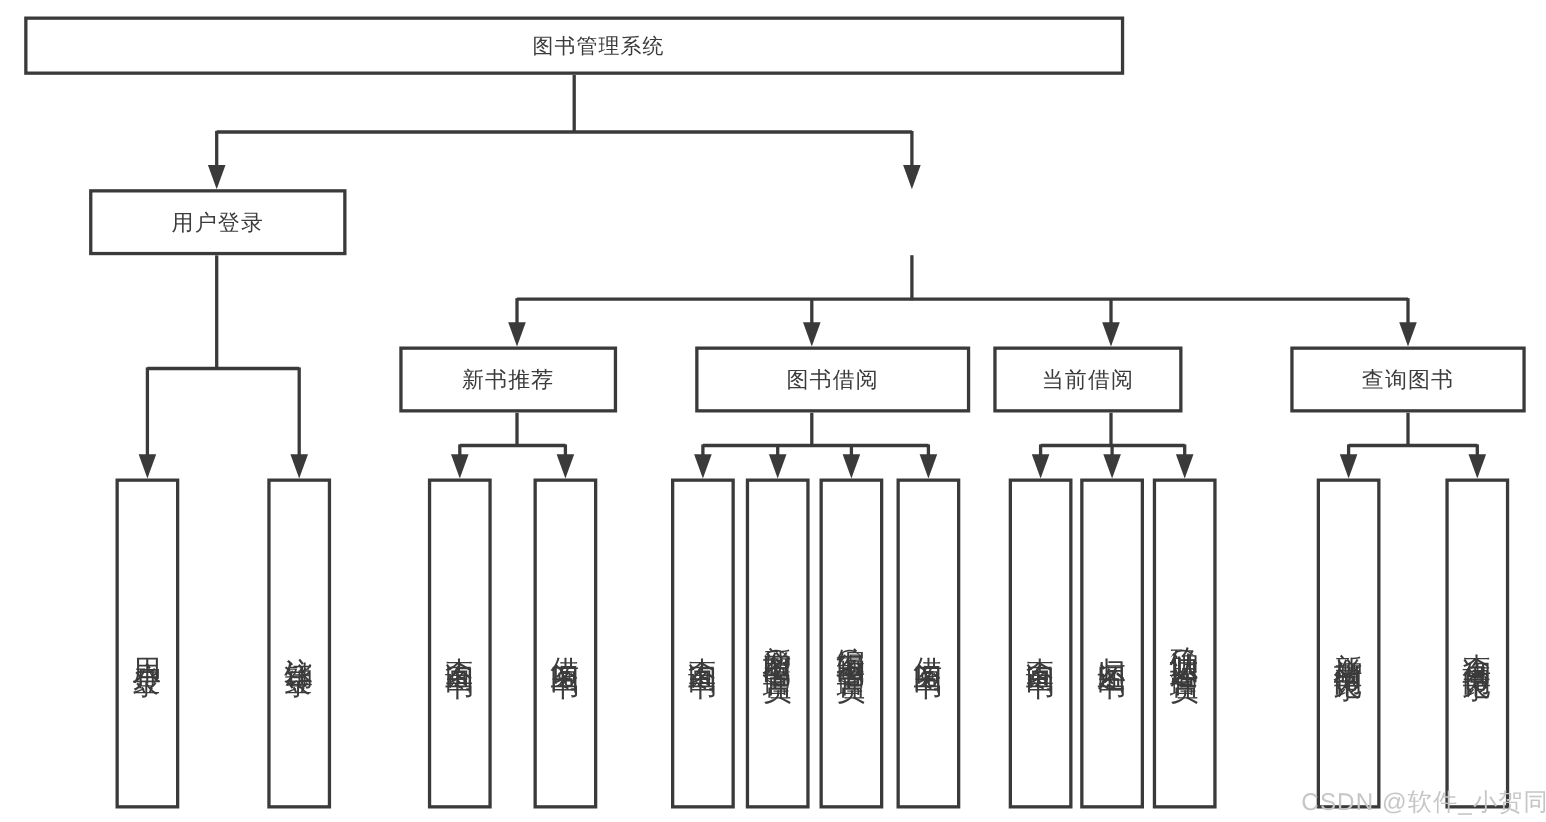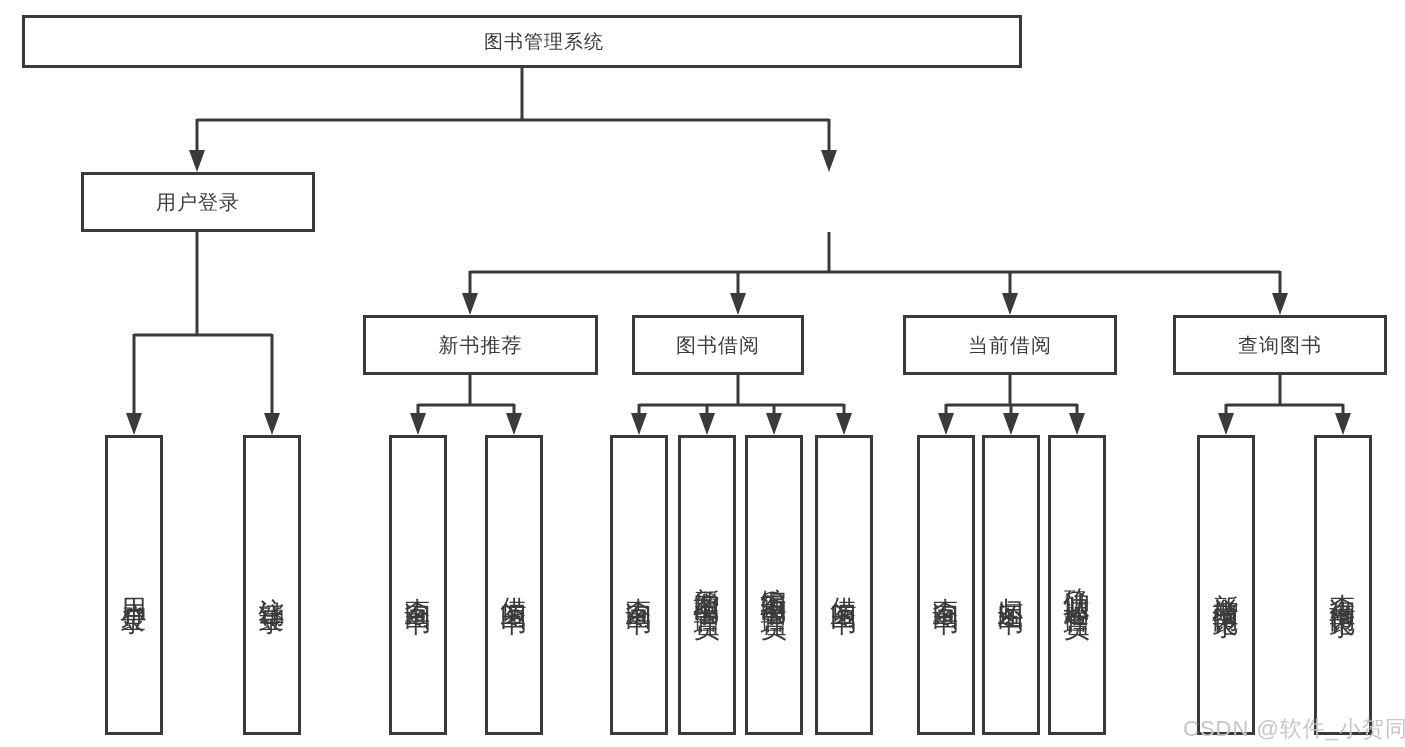--- a/index.html
+++ b/index.html
@@ -108,23 +108,23 @@
       <polygon points="1069,413 1085,413 1077,435"></polygon>
       <polygon points="1218,413 1234,413 1226,435"></polygon>
       <polygon points="1335,413 1351,413 1343,435"></polygon>
     </g>
   </svg>
 
   <div class="node root-node" style="left:22px;top:15px;width:1000px;height:53px;padding-left:44px;">图书管理系统</div>
 
   <div class="node h-node" style="left:81px;top:172px;width:234px;height:60px;">用户登录</div>
 
-  <div class="node h-node" style="left:363px;top:315px;width:235px;height:60px;">新书推荐</div>
-  <div class="node h-node" style="left:632px;top:315px;width:172px;height:60px;">图书借阅</div>
-  <div class="node h-node" style="left:903px;top:315px;width:214px;height:60px;">当前借阅</div>
+  <div class="node h-node" style="left:363px;top:315px;width:198px;height:60px;">新书推荐</div>
+  <div class="node h-node" style="left:632px;top:315px;width:250px;height:60px;">图书借阅</div>
+  <div class="node h-node" style="left:903px;top:315px;width:172px;height:60px;">当前借阅</div>
   <div class="node h-node" style="left:1173px;top:315px;width:214px;height:60px;">查询图书</div>
 
   <div class="node v-node" style="left:105px;top:435px;width:58px;height:300px;">用户登录</div>
   <div class="node v-node" style="left:243px;top:435px;width:58px;height:300px;">注销登录</div>
 
   <div class="node v-node" style="left:389px;top:435px;width:58px;height:300px;">查询图书</div>
   <div class="node v-node" style="left:485px;top:435px;width:58px;height:300px;">借阅图书</div>
 
   <div class="node v-node" style="left:610px;top:435px;width:58px;height:300px;">查询图书</div>
   <div class="node v-node" style="left:678px;top:435px;width:58px;height:300px;">新增图书（管理员）</div>

